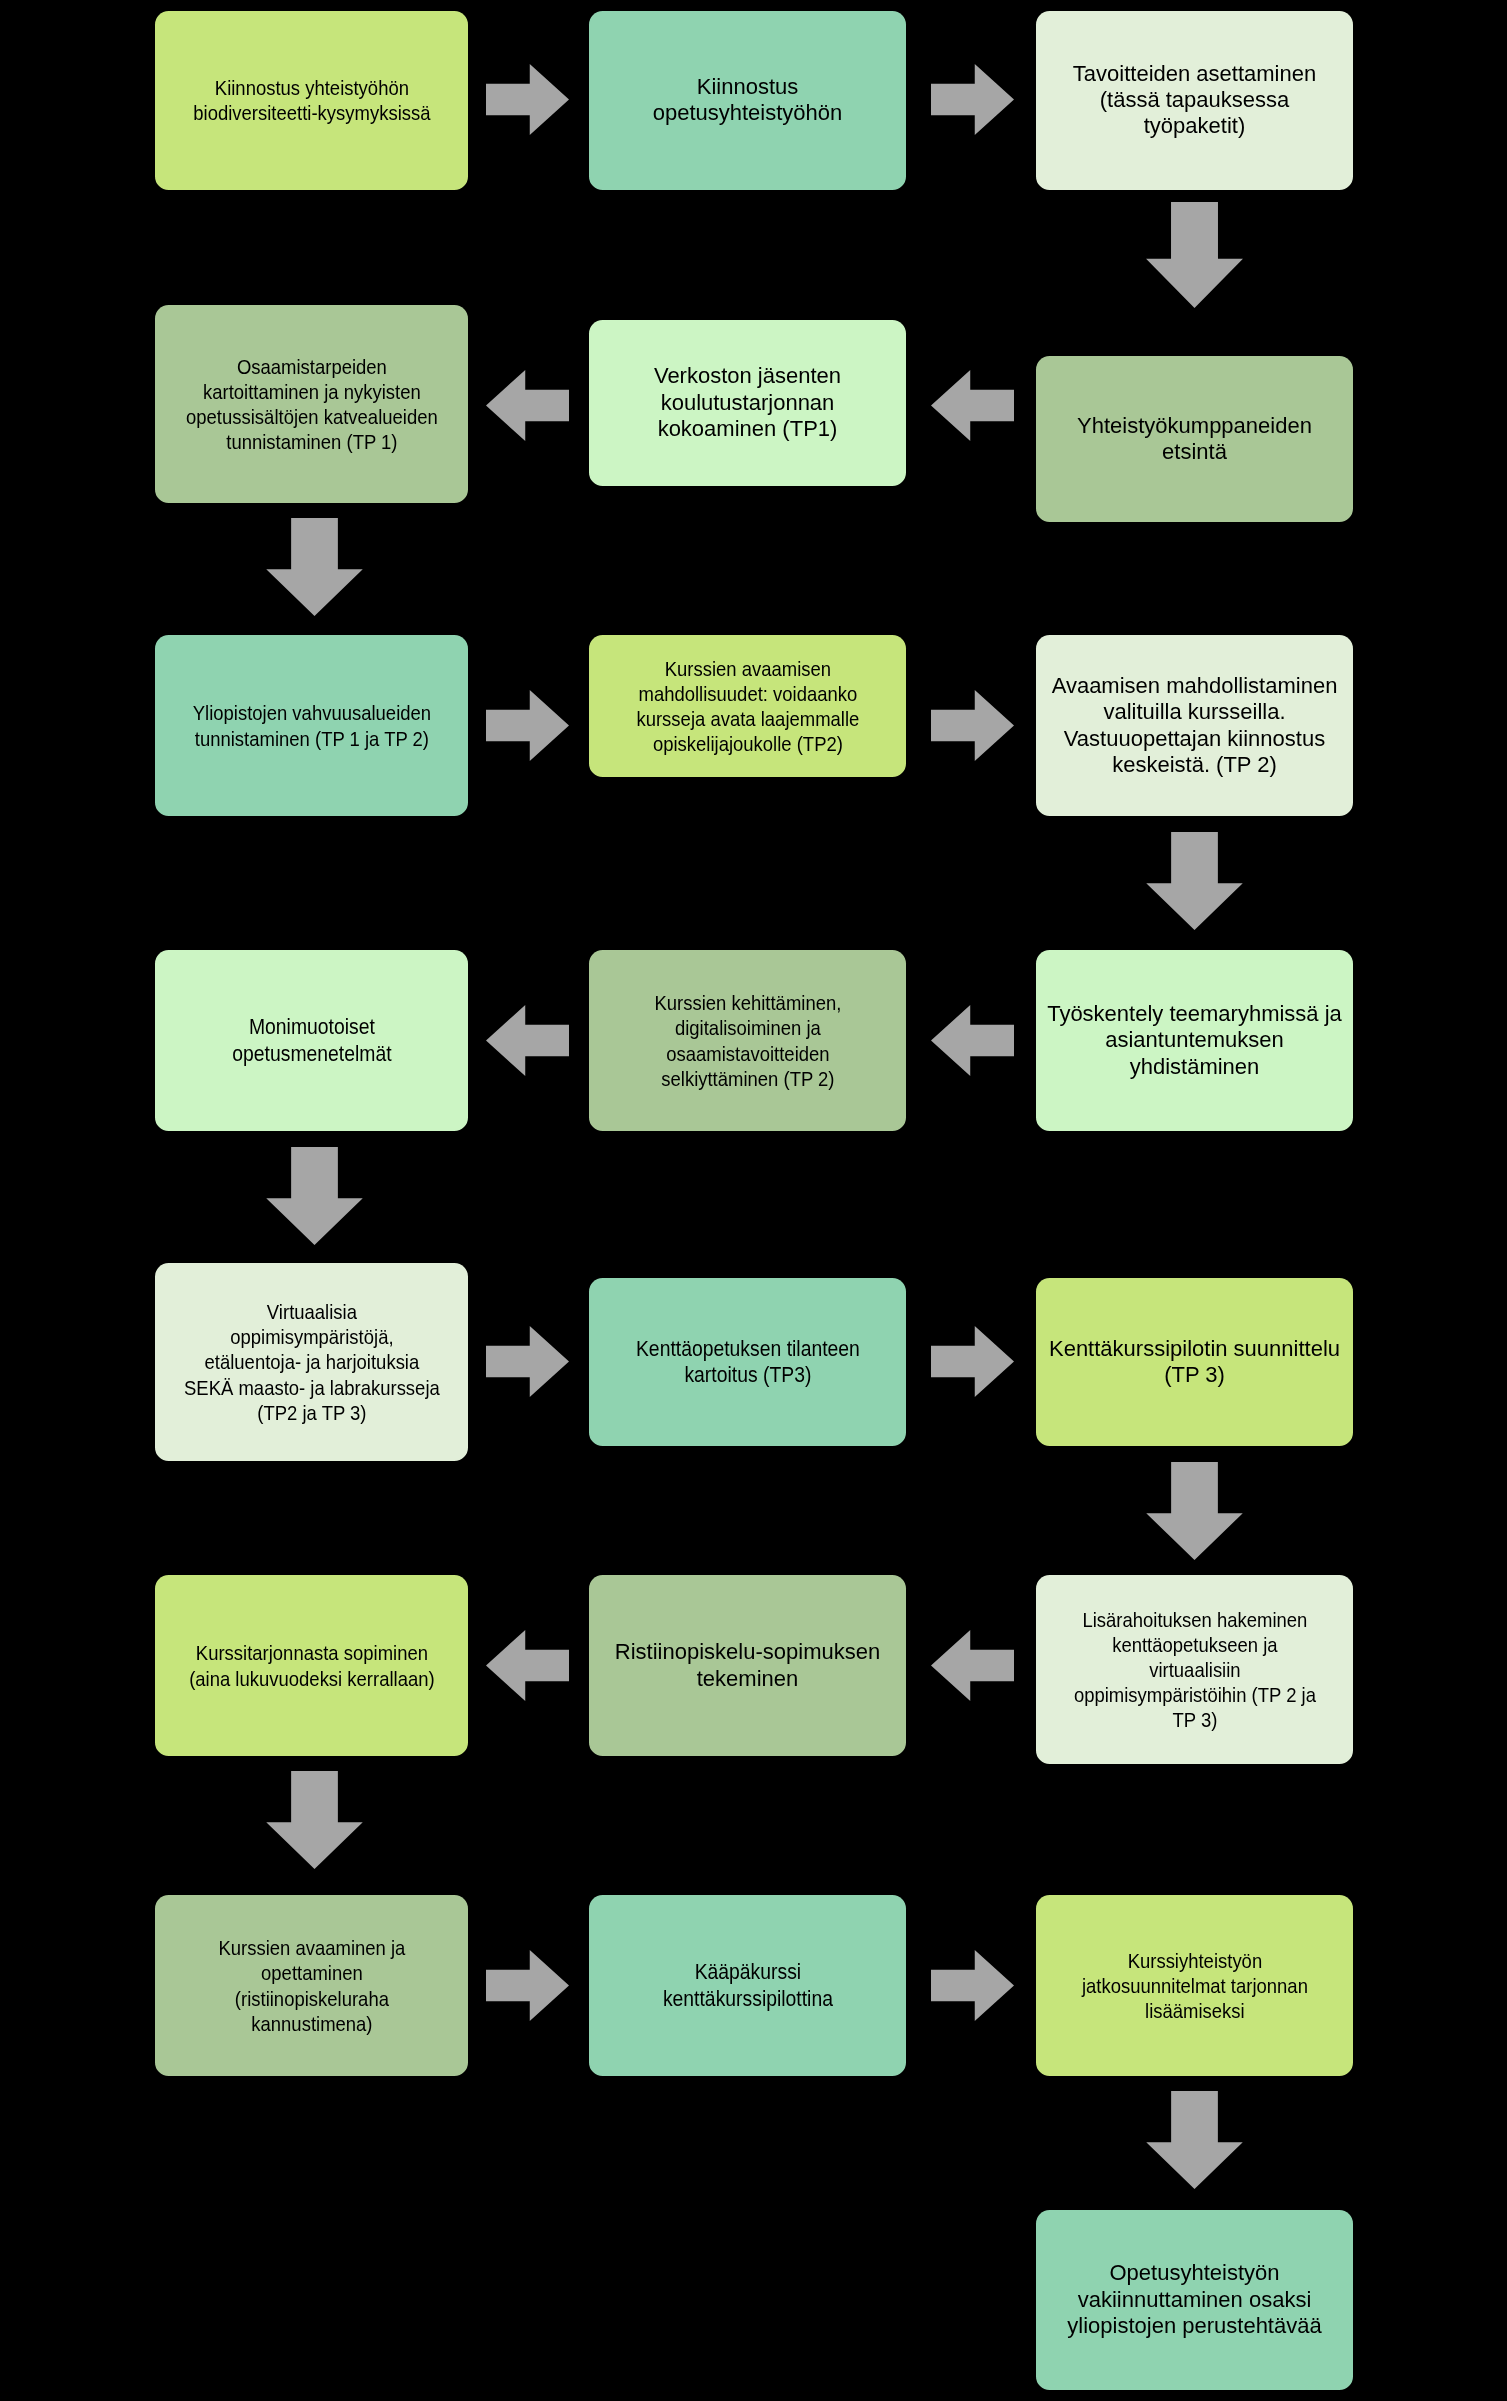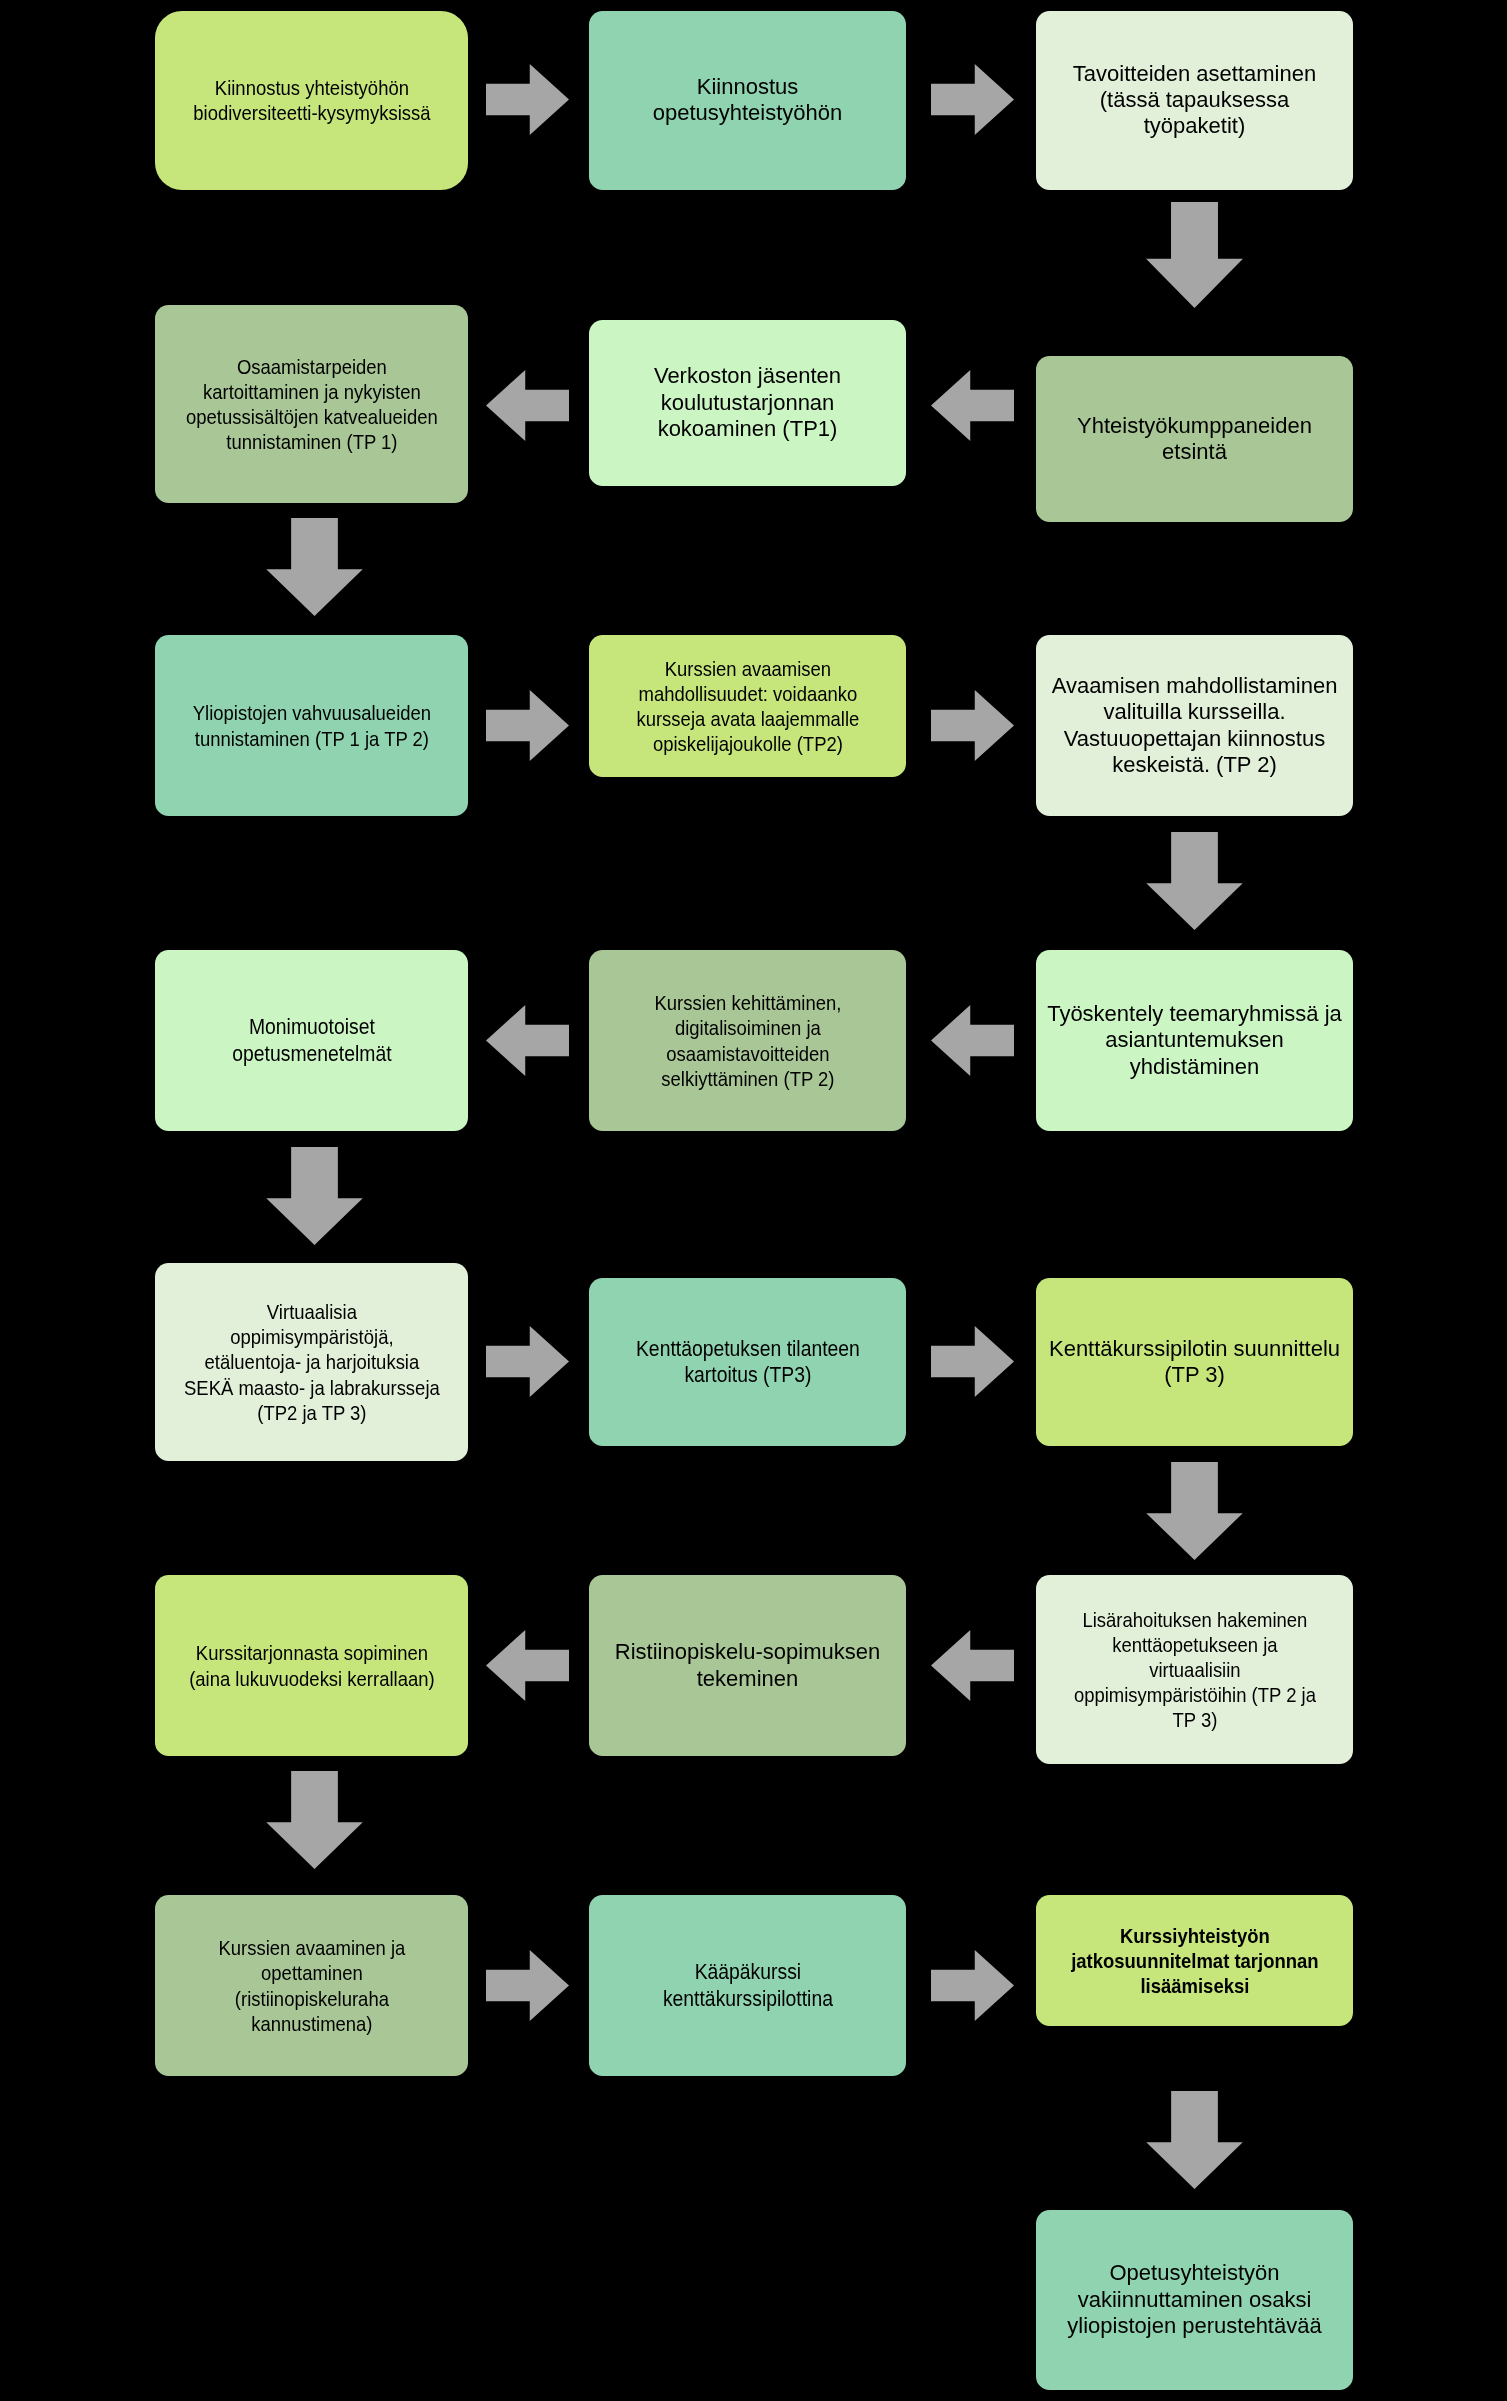--- a/index.html
+++ b/index.html
@@ -41,21 +41,21 @@
   .arrow {
     position: absolute;
   }
   .arrow svg { display: block; }
 </style>
 </head>
 <body>
 
 <div id="canvas">
 
-  <div class="node cond" style="left:155px; top:10.6px; width:313px; height:179px; background:#c6e57b; font-size:21px;border-radius:27px;">
+  <div class="node cond" style="left:155px; top:10.6px; width:313px; height:179px; background:#c6e57b; font-size:21px;">
     <span class="label">Kiinnostus yhteistyöhön biodiversiteetti-kysymyksissä</span>
   </div>
 
   <div class="arrow" style="left:486px; top:64px;">
     <svg width="83" height="71" viewBox="0 0 110 94" aria-hidden="true">
       <polygon points="0,26 58,26 58,0 110,47 58,94 58,68 0,68" fill="#a6a6a6"></polygon>
     </svg>
   </div>
 
   <div class="node" style="left:589px; top:10.6px; width:317px; height:179px; background:#8fd3b0; font-size:22px;">
@@ -241,21 +241,21 @@
   <div class="node cond" style="left:589px; top:1895px; width:317px; height:181px; background:#8fd3b0; font-size:22px;">
     <span class="label">Kääpäkurssi kenttäkurssipilottina</span>
   </div>
 
   <div class="arrow" style="left:931px; top:1950px;">
     <svg width="83" height="71" viewBox="0 0 110 94" aria-hidden="true">
       <polygon points="0,26 58,26 58,0 110,47 58,94 58,68 0,68" fill="#a6a6a6"></polygon>
     </svg>
   </div>
 
-  <div class="node cond" style="left:1036px; top:1895px; width:317px; height:131px; background:#c6e57b; font-size:21px;font-weight:bold;">
+  <div class="node cond" style="left:1036px; top:1895px; width:317px; height:181px; background:#c6e57b; font-size:21px;">
     <span class="label">Kurssiyhteistyön jatkosuunnitelmat tarjonnan lisäämiseksi</span>
   </div>
 
   <div class="arrow" style="left:1146px; top:2091px;">
     <svg width="97" height="98" viewBox="0 0 128 130" aria-hidden="true">
       <polygon points="33,0 95,0 95,68 128,68 64,130 0,68 33,68" fill="#a6a6a6"></polygon>
     </svg>
   </div>
 
   <div class="node" style="left:1036px; top:2210px; width:317px; height:180px; background:#8fd3b0; font-size:22px;">

